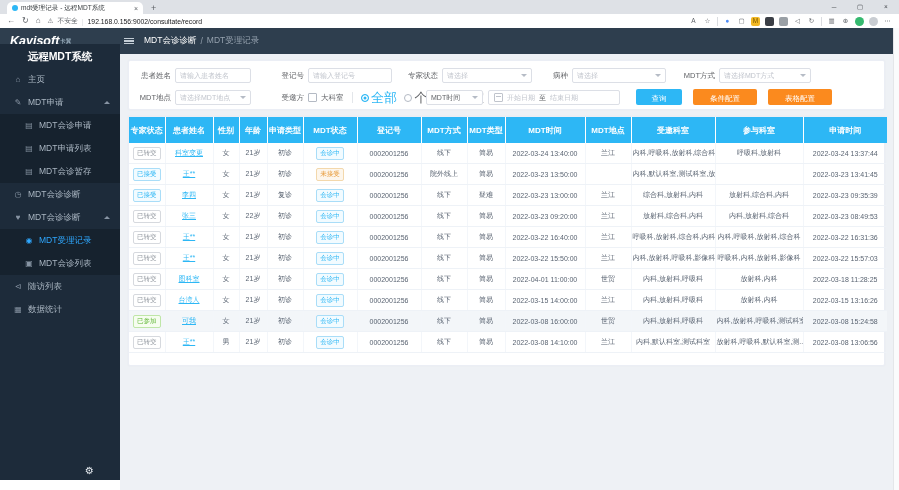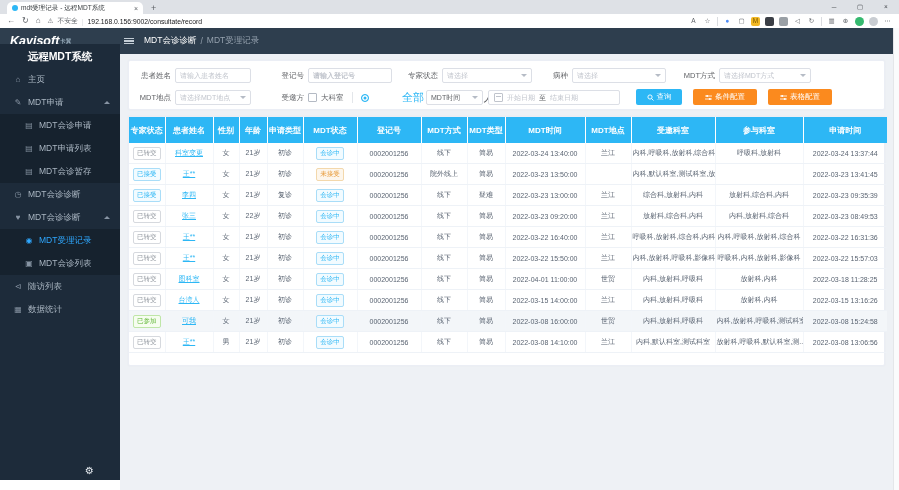--- a/index.html
+++ b/index.html
@@ -61,27 +61,27 @@
   .sel .ph{font-size:7px;color:#c0c4cc;flex:1;white-space:nowrap;overflow:hidden;}
   .sel.filled .ph{color:#606266;}
   .caret-down{width:0;height:0;border-left:3px solid transparent;border-right:3px solid transparent;border-top:3.5px solid #b6bcc6;flex:none;}
   .cb{width:7px;height:7px;border:1px solid #b4bac4;border-radius:1px;background:#fff;flex:none;}
   .cb-label{font-size:7.5px;color:#606266;}
   .fdiv{width:1px;height:11px;background:#e3e6ea;margin:0 4px;}
   .rgroup{display:flex;align-items:center;gap:7px;}
   .radio{display:flex;align-items:center;gap:2.5px;}
   .rd{width:8px;height:8px;border:1px solid #b4bac4;border-radius:50%;background:#fff;box-sizing:border-box;flex:none;}
   .rd.on{border-color:#2db7f5;background:#2db7f5;box-shadow:inset 0 0 0 1.5px #fff;}
-  .rlabel{font-size:11px;color:#606266;margin-left:31px;}
+  .rlabel{font-size:13px;color:#606266;}
   .radio.on .rlabel{color:#2db7f5;}
   .daterange{display:flex;align-items:center;gap:4px;border:1px solid #dcdfe6;border-radius:2px;height:15px;padding:0 5px;background:#fff;font-size:7px;color:#c0c4cc;box-sizing:border-box;}
   .cal{width:7px;height:7px;border:1px solid #c0c4cc;border-radius:1px;position:relative;flex:none;}
   .cal::before{content:'';position:absolute;left:1px;right:1px;top:1.5px;height:1px;background:#c0c4cc;}
   .to{color:#606266;}
-  .btn{height:16px;border:none;border-radius:2px;color:#fff;font-size:7.5px;display:flex;align-items:center;justify-content:center;gap:3px;padding:5px 6px;font-family:Liberation Sans, sans-serif;cursor:pointer;position:absolute;box-sizing:border-box;}
+  .btn{height:16px;border:none;border-radius:2px;color:#fff;font-size:7.5px;display:flex;align-items:center;justify-content:center;gap:3px;padding:5px 6px;font-family:Liberation Sans, sans-serif;cursor:pointer;position:absolute;box-sizing:border-box;flex-direction:column;}
   .btn-primary{background:#2db7f5;}
   .btn-orange{background:#fb8a1e;}
   
   .table-card{left:8px;top:62px;width:757px;height:250px;}
   table{border-collapse:collapse;table-layout:fixed;width:755px;}
   th{height:24px;background:#2db7f5;color:#fff;font-size:8px;font-weight:bold;border-right:1px solid rgba(255,255,255,.35);white-space:nowrap;overflow:hidden;}
   th:last-child{border-right:none;}
   td{height:20px;font-size:7px;color:#5a6472;text-align:center;border-bottom:1px solid #eef2f7;border-right:1px solid #f3f6fa;white-space:nowrap;overflow:hidden;padding:0 1px;}
   td:last-child{border-right:none;}
   tr.hl td{background:#f3f6f9;}
@@ -218,21 +218,21 @@
 
   <div class="main">
 
     <div class="card filter-card">
       <div class="fg" style="left:6px;top:7px;">
         <span class="flabel" style="width:36px;">患者姓名</span>
         <input class="tin" style="width: 76px;" placeholder="请输入患者姓名">
       </div>
       <div class="fg" style="left:147px;top:7px;">
         <span class="flabel" style="width:28px;">登记号</span>
-        <input class="tin" style="width: 84px; font-weight: bold;" placeholder="请输入登记号">
+        <input class="tin" style="width: 84px;" placeholder="请输入登记号">
       </div>
       <div class="fg" style="left:273px;top:7px;">
         <span class="flabel" style="width:36px;">专家状态</span>
         <div class="sel" style="width:90px;">
             <span class="ph">请选择</span>
             <span class="caret-down"></span>
           </div>
       </div>
       <div class="fg" style="left:419px;top:7px;">
         <span class="flabel" style="width:20px;">病种</span>

